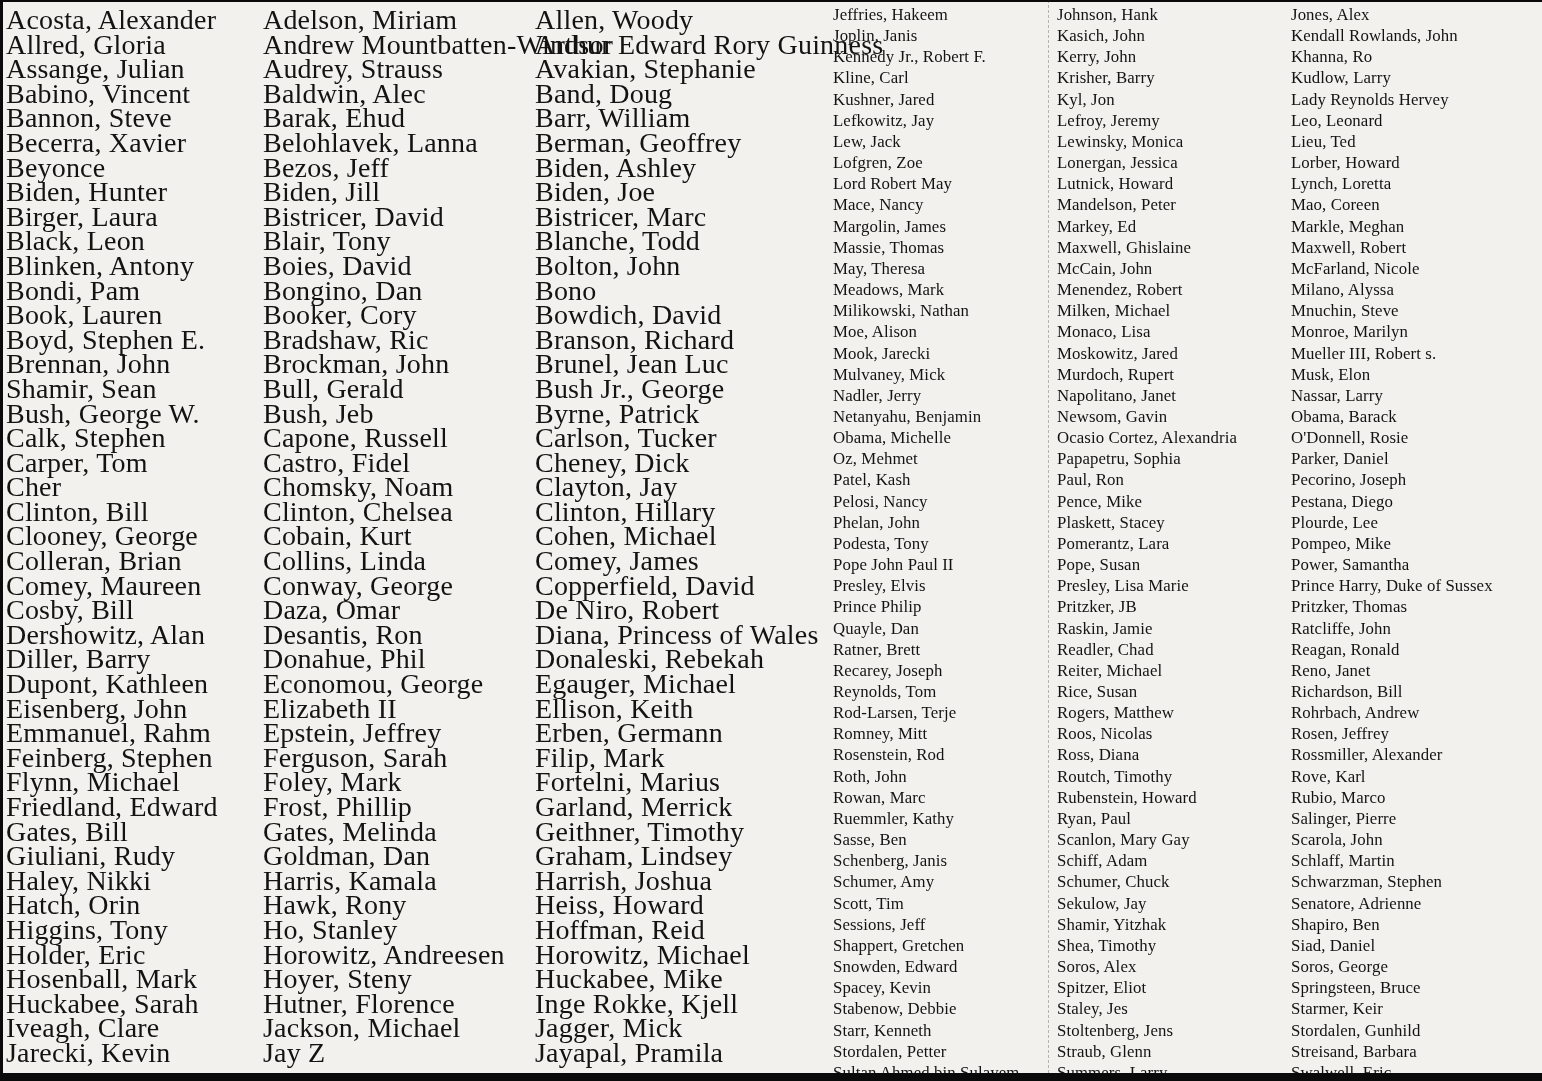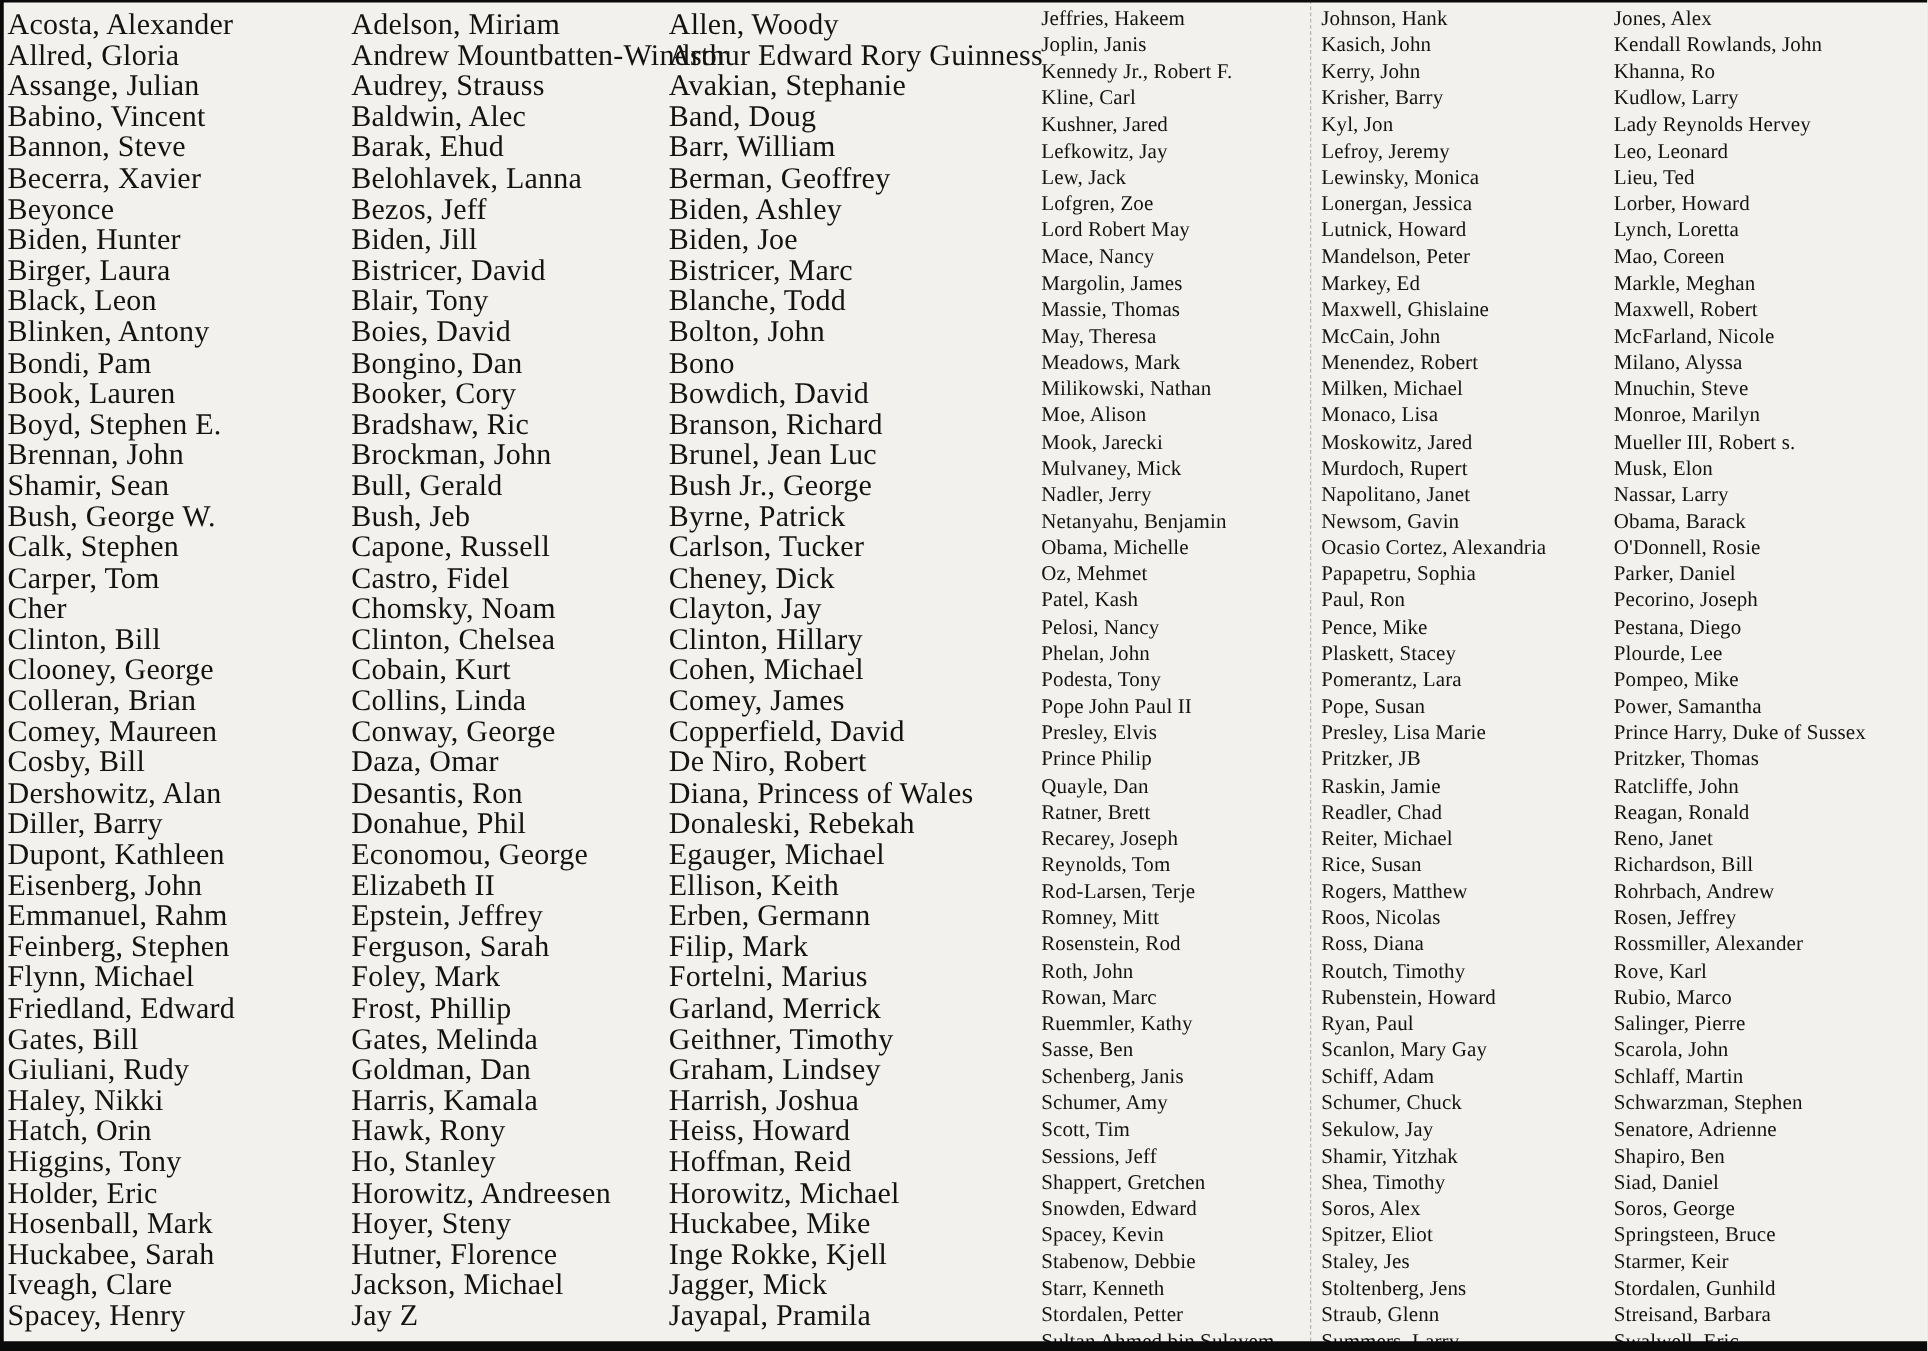--- a/index.html
+++ b/index.html
@@ -31,31 +31,31 @@
   .fold-line {
     position: absolute; top: 0; bottom: 8px; width: 0;
     border-left: 1px dashed rgba(40,40,38,0.30);
   }
   .fold-line-1 { left: 1048px; }
   .col {
     position: absolute;
     white-space: nowrap;
   }
   .col-large {
-    font-size: 24px;
+    font-size: 28px;
     line-height: 24.6px;
     letter-spacing: 0.2px;
   }
   .col-small {
     font-size: 16.8px;
     line-height: 21.15px;
     letter-spacing: 0.1px;
   }
   .col-1 { left: 6px;    top: 8px; }
-  .col-2 { left: 281px;  top: 8px; }
+  .col-2 { left: 263px;  top: 8px; }
   .col-3 { left: 535px;  top: 8px; }
   .col-4 { left: 833px;  top: 4px; }
   .col-5 { left: 1057px; top: 4px; }
   .col-6 { left: 1291px; top: 4px; }
   .name-row {
     
   }
 </style>
 </head>
 <body>
@@ -102,21 +102,21 @@
       <div class="name-row">Friedland, Edward</div>
       <div class="name-row">Gates, Bill</div>
       <div class="name-row">Giuliani, Rudy</div>
       <div class="name-row">Haley, Nikki</div>
       <div class="name-row">Hatch, Orin</div>
       <div class="name-row">Higgins, Tony</div>
       <div class="name-row">Holder, Eric</div>
       <div class="name-row">Hosenball, Mark</div>
       <div class="name-row">Huckabee, Sarah</div>
       <div class="name-row">Iveagh, Clare</div>
-      <div class="name-row">Spacey, Henry</div>
+      <div class="name-row">Jarecki, Kevin</div>
     </div>
   <div class="col col-large col-2">
       <div class="name-row">Adelson, Miriam</div>
       <div class="name-row">Andrew Mountbatten-Windsor</div>
       <div class="name-row">Audrey, Strauss</div>
       <div class="name-row">Baldwin, Alec</div>
       <div class="name-row">Barak, Ehud</div>
       <div class="name-row">Belohlavek, Lanna</div>
       <div class="name-row">Bezos, Jeff</div>
       <div class="name-row">Biden, Jill</div>

